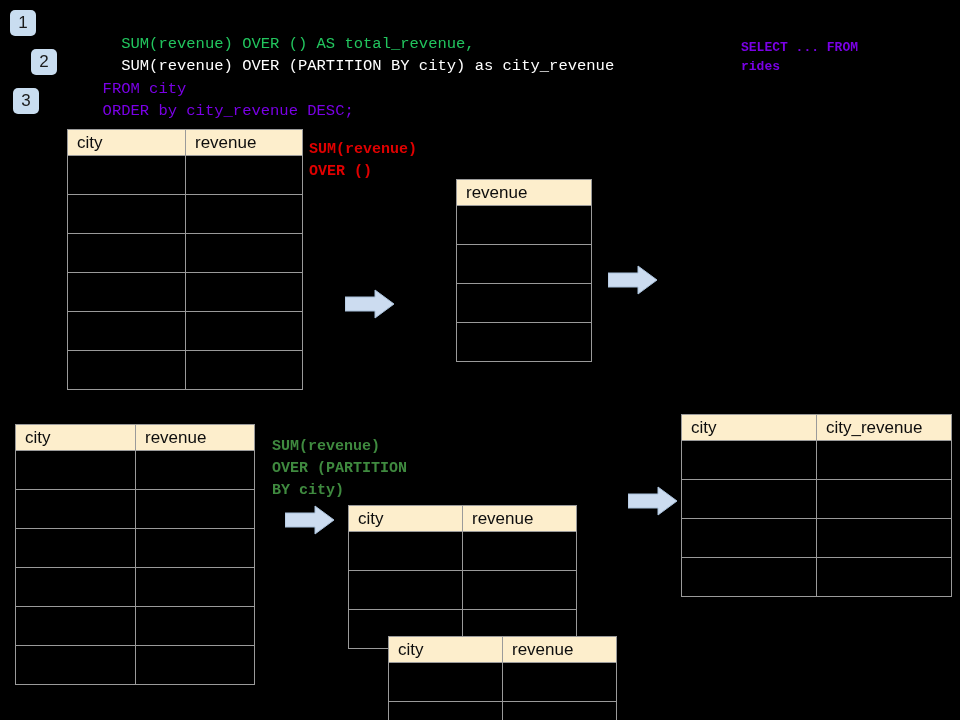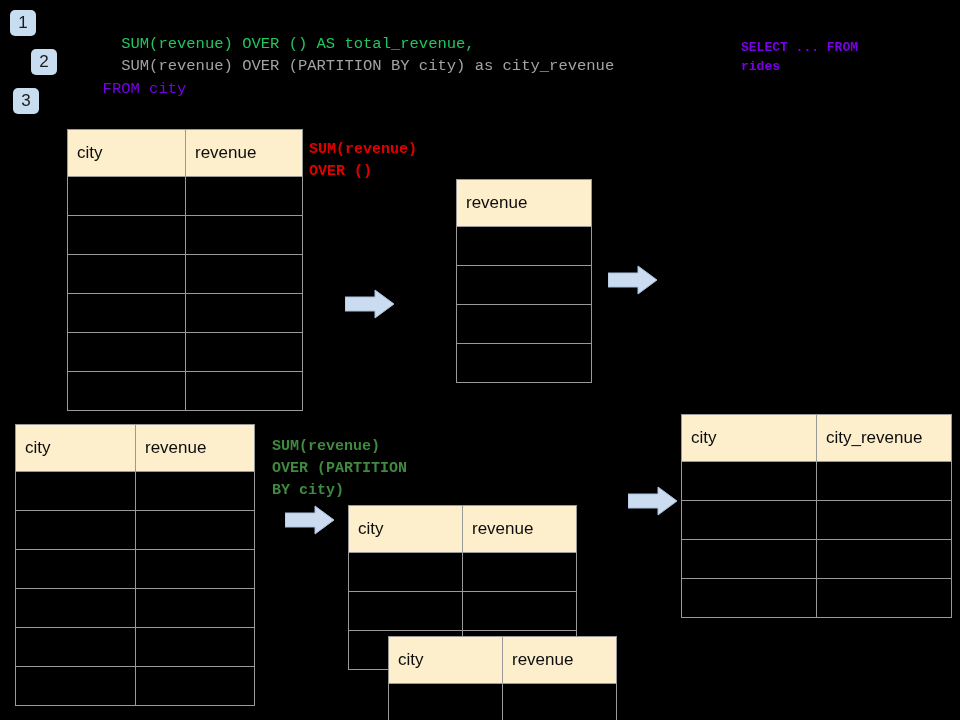--- a/index.html
+++ b/index.html
@@ -35,21 +35,21 @@
   .sql {
     position: absolute;
     font-family: "Liberation Mono", monospace;
     font-size: 15.5px;
     line-height: 22px;
     white-space: pre;
     letter-spacing: 0px;
   }
   .sql-purple { color: #7a00e6; }
   .sql-red    { color: #22c55e; }
-  .sql-green  { color: #a3a3a3; }
+  .sql-green  { color: #ffffff; }
 
   .sidenote {
     position: absolute;
     font-family: "Liberation Mono", monospace;
     font-size: 13px;
     line-height: 19px;
     color: #7a00e6;
     white-space: pre;
     font-weight: bold;
   }
@@ -79,21 +79,21 @@
     margin: 0;
   }
   .tbl th {
     background: #fdeecc;
     color: #0d0d0d;
     font-family: "Liberation Sans", sans-serif;
     font-weight: normal;
     font-size: 17px;
     text-align: left;
     padding-left: 9px;
-    height: 47px;
+    height: 26px;
     box-sizing: border-box;
     white-space: nowrap;
   }
   .tbl td {
     background: #000000;
     height: 38px;
   }
 
   
   .arrow {
@@ -106,20 +106,21 @@
 
 <div id="canvas">
 
   <div class="badge" style="left:10px; top:10px;">1</div>
   <div class="badge" style="left:31px; top:49px;">2</div>
   <div class="badge" style="left:13px; top:88px;">3</div>
 
   <div class="sql sql-red" style="left:84px; top:33px;">    SUM(revenue) OVER () AS total_revenue,</div>
   <div class="sql sql-green" style="left:84px; top:55px;">    SUM(revenue) OVER (PARTITION BY city) as city_revenue</div>
   <div class="sql sql-purple" style="left:84px; top:78px;">  FROM city</div>
+  <div class="sql sql-purple" style="left:84px; top:100px;">  ORDER by city_revenue DESC;</div>
 
   <div class="sidenote" style="left:733px; top:38px;margin-left:8px;">SELECT ... FROM
 rides</div>
 
   <div class="annot annot-red" style="left:309px; top:139px;">SUM(revenue)
 OVER ()</div>
 
   <div class="annot annot-green" style="left:272px; top:436px;">SUM(revenue)
 OVER (PARTITION
 BY city)</div>

